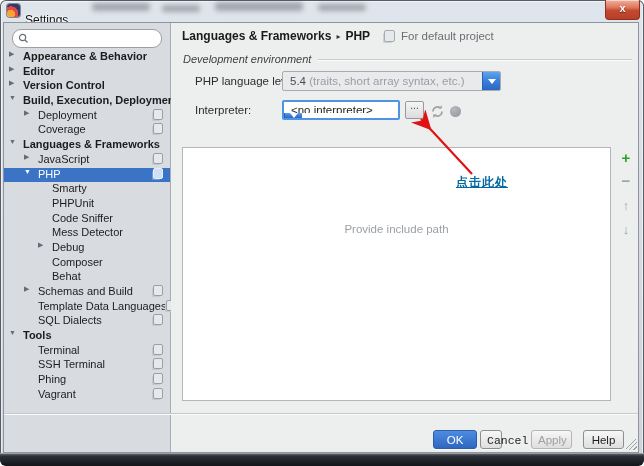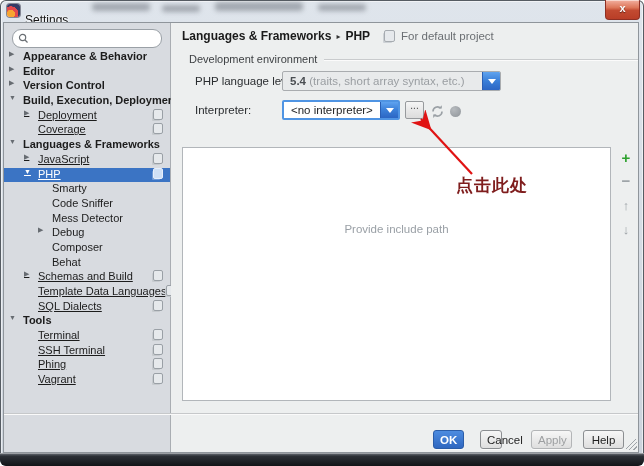--- a/index.html
+++ b/index.html
@@ -19,21 +19,21 @@
     color:#fff;font-size:11px;font-weight:bold;text-align:center;line-height:17px;text-shadow:0 1px 1px rgba(0,0,0,.5);cursor:pointer;}
   
   #content{position:absolute;left:3px;top:22px;width:636px;height:431px;background:#edefef;
     border:1px solid #8f959b;box-sizing:border-box;overflow:hidden;}
   
   #sidebar{position:absolute;left:0;top:0;width:167px;height:429px;background:#d8dbe0;border-right:1px solid #a9adb2;box-sizing:border-box;}
   #searchbox{position:absolute;left:8px;top:6px;width:148px;height:17px;border:1px solid #9aa0a6;border-radius:9px;background:#fff;}
   #searchbox svg{position:absolute;left:5px;top:3px;}
   #tree{position:absolute;left:0;top:27px;width:166px;}
   .trow{position:relative;display:flex;align-items:flex-start;height:14.7px;font-size:11px;color:#1c1c1c;cursor:pointer;white-space:nowrap;}
-  .lvl0{padding-left:5px;} .lvl1{padding-left:20px;text-decoration:underline;} .lvl2{padding-left:34px;}
+  .lvl0{padding-left:5px;} .lvl1{padding-left:20px;} .lvl2{padding-left:34px;}
   .tarrow{width:14px;font-size:7px;color:#676c72;flex:0 0 14px;text-align:left;}
   .cat .tlabel{font-weight:bold;}
   .sel{background:#3b74c4;color:#fff;}
   .sel .tarrow{color:#fff;}
   .share-icon{margin-left:auto;margin-right:7px;width:8px;height:9px;background:#e6e9ec;border:1px solid #9aa0a6;border-radius:2px;
     box-shadow:-2px 2px 0 -1px #c6cace;flex:0 0 8px;}
   .sel .share-icon{background:#cfe0f5;border-color:#e6eefb;box-shadow:-2px 2px 0 -1px #6f9bd6;}
   
   #main{position:absolute;left:167px;top:0;width:469px;height:429px;background:#edefef;}
   #breadcrumb{position:absolute;left:11px;top:6px;display:flex;align-items:center;font-size:12px;color:#1a1a1a;}
@@ -43,47 +43,47 @@
   #scope-text{color:#6b6f73;font-size:11.5px;}
   .group-head{position:absolute;display:flex;align-items:center;font-size:11px;color:#3c3f42;}
   .group-head .g-line{flex:1;height:1px;background:#c9cbcd;margin-left:7px;box-shadow:0 1px 0 #fbfbfb;}
   .form-label{position:absolute;font-size:11.5px;color:#2a2d30;line-height:20px;}
   
   .combo{position:absolute;height:20px;box-sizing:border-box;display:flex;border:1px solid #a9acaf;border-radius:2px;background:#e8eaeb;overflow:hidden;}
   .combo .cb-text{flex:1;font-size:11.5px;line-height:18px;padding-left:7px;white-space:nowrap;overflow:hidden;}
   .combo .cb-btn{width:17px;background:linear-gradient(180deg,#5fa3ef 0%,#3a7fd8 50%,#2c66c4 100%);border-left:1px solid #2a5fb4;display:flex;align-items:center;justify-content:center;cursor:pointer;}
   .combo .cb-btn .tri{width:0;height:0;border-left:4px solid transparent;border-right:4px solid transparent;border-top:5px solid #fff;}
   #combo-level{left:111px;top:48px;width:219px;}
-  #combo-level .cb-text .v{color:#4a4e52;font-weight:bold;}
+  #combo-level .cb-text .v{color:#4a4e52;font-weight:normal;}
   #combo-level .cb-text .n{color:#9a9ea2;margin-top:8px;}
-  #combo-interp{left:111px;top:77px;width:118px;border:2px solid #4f94e3;background:#fff;}
+  #combo-interp{left:111px;top:77px;width:118px;border:2px solid #4f94e3;background:#fff;flex-direction:column;}
   #combo-interp .cb-text{color:#1d1f21;line-height:16px;}
   #browse-btn{position:absolute;left:234px;top:78px;width:19px;height:18px;box-sizing:border-box;
     background:linear-gradient(180deg,#f5f5f5,#dcdcdc);border:1px solid #979a9d;border-radius:2px;
     font-size:10px;line-height:8px;text-align:center;color:#4a4a4a;cursor:pointer;}
   #refresh-icon{position:absolute;left:259px;top:81px;}
   #info-dot{position:absolute;left:279px;top:83px;width:11px;height:11px;border-radius:50%;
     background:radial-gradient(circle at 35% 30%, #b6babe, #8f9499);}
   
   #include-box{position:absolute;left:11px;top:124px;width:429px;height:254px;background:#fff;border:1px solid #b2b6ba;box-sizing:border-box;}
   #include-empty{position:absolute;left:11px;top:200px;width:429px;text-align:center;color:#9aa0a6;font-size:11.5px;}
   #include-toolbar{position:absolute;left:442px;top:124px;width:26px;display:flex;flex-direction:column;align-items:center;}
   .tb-btn{width:20px;height:24px;text-align:center;cursor:pointer;font-weight:bold;}
   #tb-add{color:#2da12d;font-size:15px;line-height:22px;}
   #tb-remove{color:#9aa0a5;font-size:15px;line-height:20px;}
   #tb-up,#tb-down{color:#9aa0a5;font-size:13px;line-height:22px;}
   
   #anno-arrow{position:absolute;left:237px;top:87px;pointer-events:none;}
-  #anno-text{position:absolute;left:285px;top:151px;font-size:17px;font-weight:bold;color:#7f1d1d;letter-spacing:1px;white-space:nowrap;}
+  #anno-text{position:absolute;left:285px;top:151px;font-size:12px;font-weight:bold;color:#0369a1;letter-spacing:1px;white-space:nowrap;text-decoration:underline;}
   
   #footer-sep{position:absolute;left:0;top:390px;width:636px;height:2px;background:linear-gradient(180deg,#c6c8ca 50%,#fafafa 50%);}
   .btn{position:absolute;top:407px;height:19px;box-sizing:border-box;border-radius:3px;font-size:11.5px;text-align:center;line-height:17px;cursor:pointer;
     background:linear-gradient(180deg,#f7f7f7,#dedede);border:1px solid #8b8e91;color:#1f1f1f;box-shadow:0 1px 0 rgba(255,255,255,.7);}
-  #btn-ok{left:429px;width:31px;background:linear-gradient(180deg,#4d8ce0,#2f67c0);border:1px solid #2b5da8;color:#fff;font-weight:bold;}
-  #btn-cancel{left:476px;width:22px;}
+  #btn-ok{left:429px;width:44px;background:linear-gradient(180deg,#4d8ce0,#2f67c0);border:1px solid #2b5da8;color:#fff;}
+  #btn-cancel{left:476px;width:22px;font-family:Liberation Mono, monospace;}
   #btn-apply{left:527px;width:41px;color:#9d9fa1;border-color:#b3b5b7;cursor:default;}
   #btn-help{left:579px;width:41px;}
   #resize-grip{position:absolute;right:3px;bottom:2px;width:11px;height:11px;
     background:linear-gradient(315deg,transparent 2px,#9fa4a9 2px,#9fa4a9 3px,transparent 3px,transparent 5px,#9fa4a9 5px,#9fa4a9 6px,transparent 6px,transparent 8px,#9fa4a9 8px,#9fa4a9 9px,transparent 9px);cursor:nwse-resize;}
   
   #bottom-band{position:absolute;left:0;bottom:0;width:644px;height:13px;border-radius:0 0 6px 6px;
     background:linear-gradient(180deg,#70767d 0%,#2c3036 25%,#121418 100%);box-shadow:inset 0 1px 0 rgba(255,255,255,.35);}
 </style>
 </head>
 <body>
@@ -151,20 +151,24 @@
             <span class="tarrow">▼</span>
             <span class="tlabel">PHP</span>
             <span class="share-icon"></span>
           </div>
           <div class="trow lvl2">
             <span class="tarrow"></span>
             <span class="tlabel">Smarty</span>
           </div>
           <div class="trow lvl2">
             <span class="tarrow"></span>
+            <span class="tlabel">PHPUnit</span>
+          </div>
+          <div class="trow lvl2">
+            <span class="tarrow"></span>
             <span class="tlabel">Code Sniffer</span>
           </div>
           <div class="trow lvl2">
             <span class="tarrow"></span>
             <span class="tlabel">Mess Detector</span>
           </div>
           <div class="trow lvl2">
             <span class="tarrow">▶</span>
             <span class="tlabel">Debug</span>
           </div>
@@ -221,21 +225,21 @@
     <div id="main">
 
       <div id="breadcrumb">
         <span class="bc-bold">Languages &amp; Frameworks</span>
         <span class="bc-sep">▸</span>
         <span class="bc-bold">PHP</span>
         <span id="scope-icon"></span>
         <span id="scope-text">For default project</span>
       </div>
 
-      <div class="group-head" style="left:18px;top:30px;width:449px;">
+      <div class="group-head" style="left:12px;top:30px;width:449px;font-style:italic;">
         <span>Development environment</span>
         <span class="g-line"></span>
       </div>
 
       <div class="form-label" style="left:24px;top:48px;">PHP language level:</div>
       <div class="combo" id="combo-level">
         <span class="cb-text">
           <span class="v">5.4</span><span class="n"> (traits, short array syntax, etc.)</span>
         </span>
         <span class="cb-btn">

